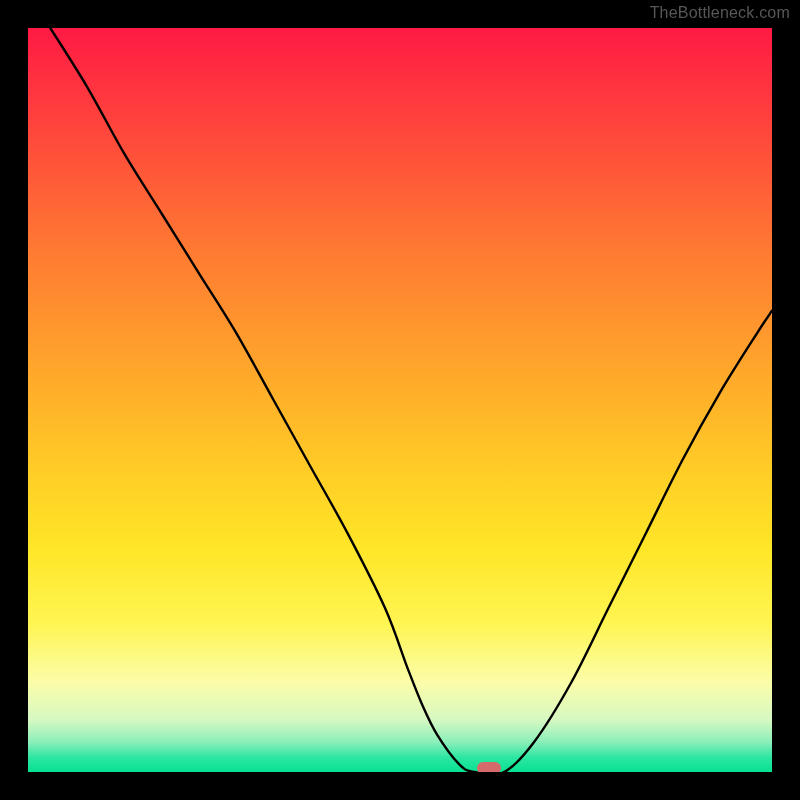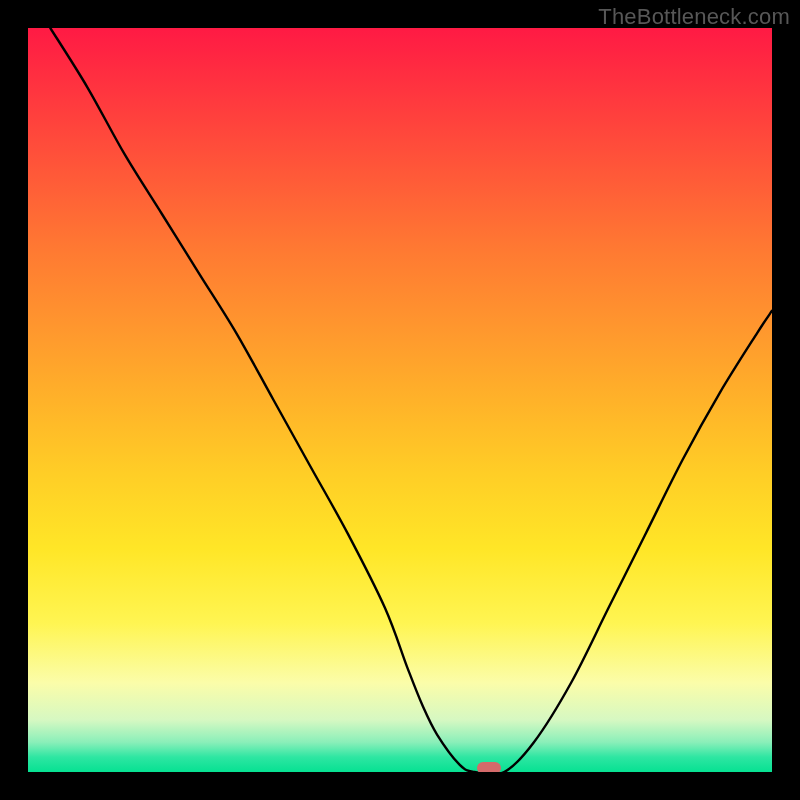--- a/index.html
+++ b/index.html
@@ -15,21 +15,21 @@
     position: relative;
     width: 800px;
     height: 800px;
     background: #000;
   }
   .watermark {
     position: absolute;
     top: 4px;
     right: 10px;
     color: #575757;
-    font-size: 22px;
+    font-size: 16px;
     font-weight: 500;
     letter-spacing: 0.2px;
     z-index: 5;
     user-select: none;
   }
   .plot-area {
     position: absolute;
     left: 28px;
     top: 28px;
     width: 744px;

